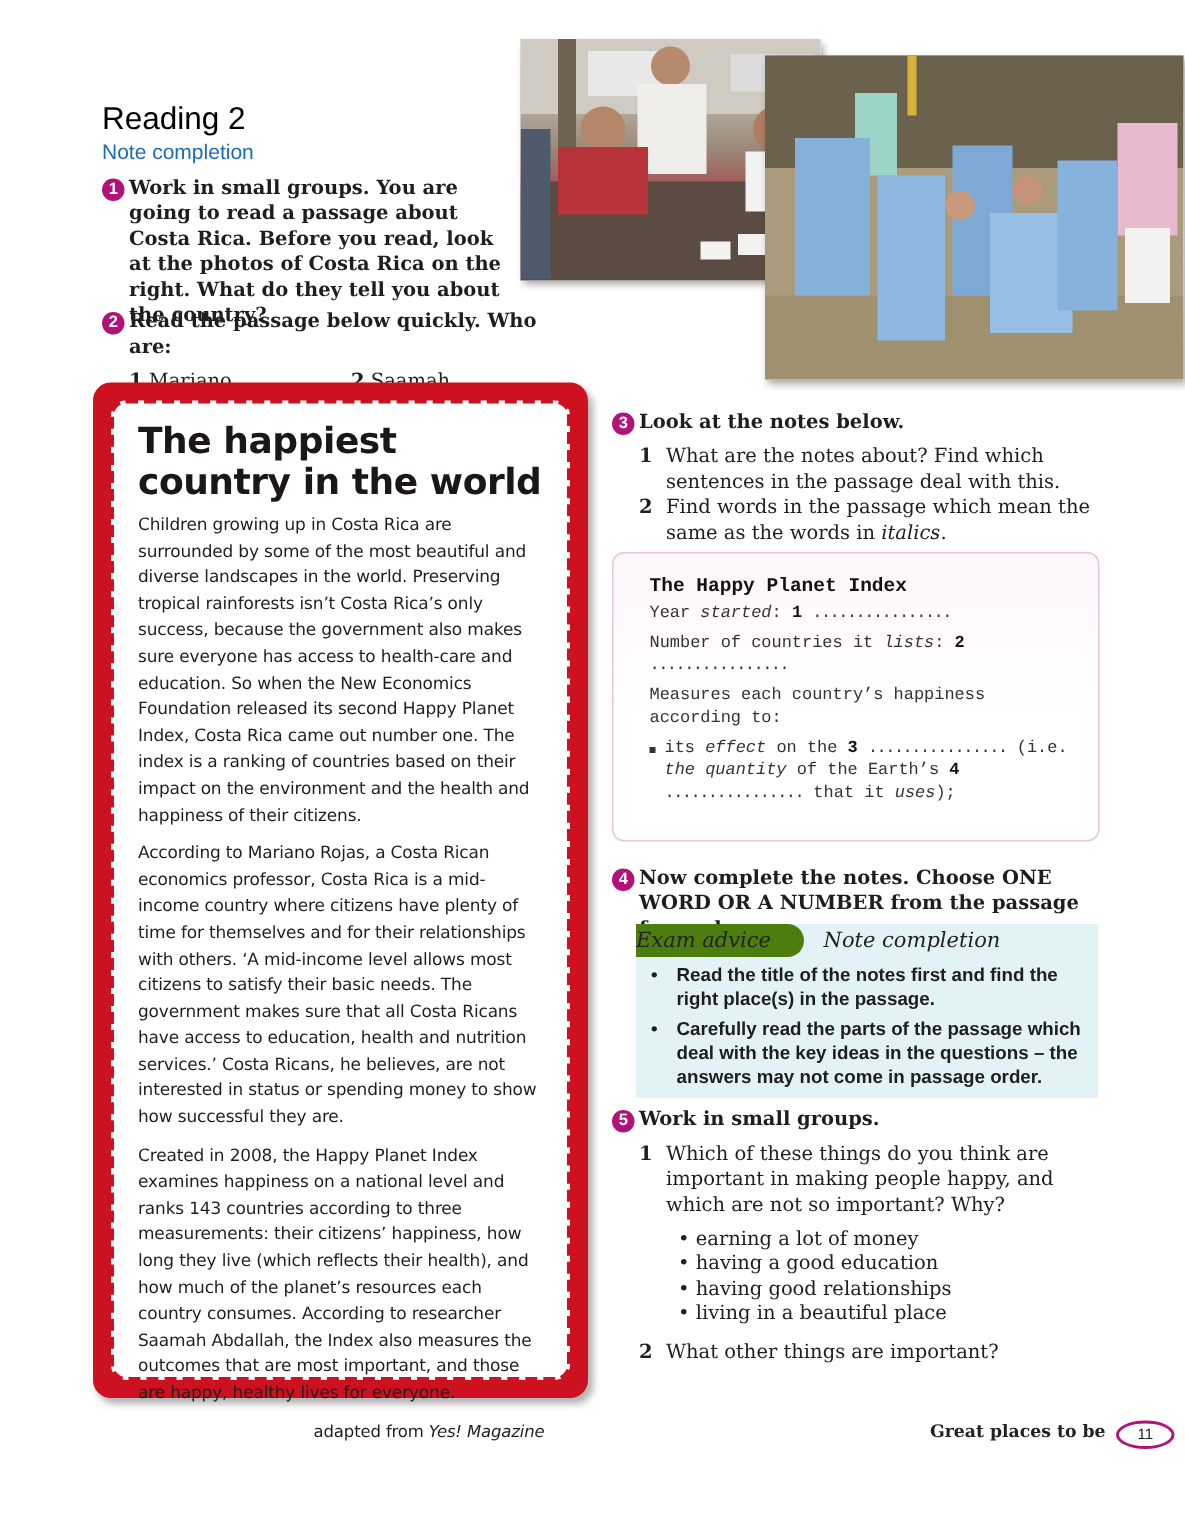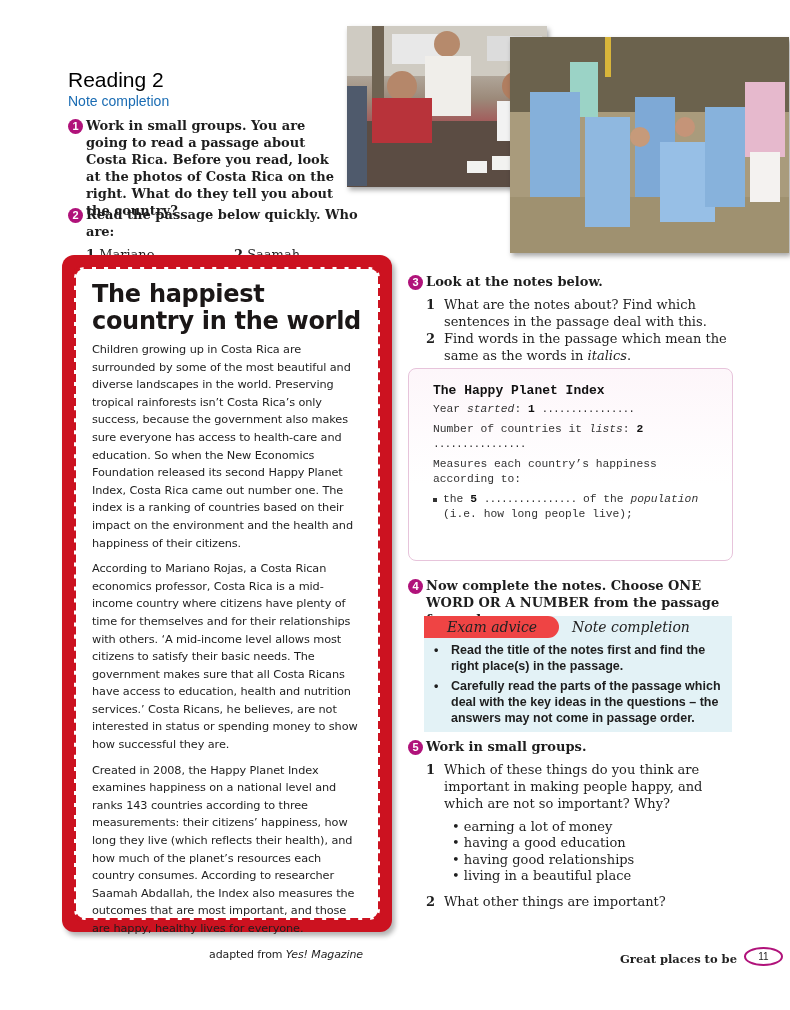--- a/index.html
+++ b/index.html
@@ -48,32 +48,32 @@
   .notes .ln { line-height: 15px; margin-bottom: 5px; }
   .notes b { color: #111; }
   .notes i { font-style: italic; }
   .notes .bl { padding-left: 10px; position: relative; }
   .notes .bl::before { content: ""; position: absolute; left: 0; top: 6px; width: 4px; height: 4px; background: #333; }
   .gap { letter-spacing: -1px; }
 
   .task4 { left: 408px; top: 577px; width: 335px; }
   .advice { position: absolute; left: 424px; top: 616px; width: 308px; height: 116px; background: #e3f2f6; }
   .advice .tabs { display: flex; align-items: center; height: 22px; }
-  .advice .tab1 { background: #ef4444; font-style: italic; font-size: 14px; padding: 0 22px 0 23px; height: 22px; line-height: 22px; border-radius: 0 11px 11px 0; color: #222; }
+  .advice .tab1 { background: #4d7c0f; font-style: italic; font-size: 14px; padding: 0 22px 0 0; height: 22px; line-height: 22px; border-radius: 0 11px 11px 0; color: #222; }
   .advice .tab2 { font-style: italic; font-size: 14px; padding-left: 13px; color: #222; }
   .advice ul { list-style: none; padding: 4px 8px 0 8px; font-family: "Liberation Sans", sans-serif; font-size: 12.5px; color: #1e1e1e; }
   .advice li { position: relative; padding-left: 19px; line-height: 16px; margin-bottom: 4px; font-weight: bold; }
   .advice li::before { content: "•"; position: absolute; left: 2px; top: 0; }
 
   .task5 { left: 408px; top: 738px; width: 335px; }
   .bullets { list-style: none; padding-left: 44px; margin-top: 7px; margin-bottom: 8px; }
   .bullets li { font-size: 13px; line-height: 16.4px; }
   .bullets li::before { content: "• "; }
 
-  .footer { position: absolute; left: 620px; top: 947px; display: flex; align-items: flex-end; gap: 7px; }
+  .footer { position: absolute; left: 620px; top: 947px; display: flex; align-items: flex-start; gap: 7px; }
   .footer .t { font-size: 11.5px; font-weight: bold; color: #222; }
   .footer .pg { width: 39px; height: 19px; border: 2px solid #b0127a; border-radius: 50%; font-size: 10px; text-align: center; line-height: 15px; font-family: "Liberation Sans", sans-serif; }
 </style>
 </head>
 <body>
 
 <div class="heading">
   <div class="title">Reading 2</div>
   <div class="sub">Note completion</div>
 </div>
@@ -151,21 +151,21 @@
         <span><span>Find words in the passage which mean the same as the words in </span><i>italics</i><span>.</span></span>
       </div>
   </div>
 </div>
 
 <div class="notes">
   <div class="nt">The Happy Planet Index</div>
   <div class="ln"><span>Year </span><i>started</i>: <b>1</b> <span class="gap">................</span></div>
   <div class="ln"><span>Number of countries it </span><i>lists</i>: <b>2</b> <span class="gap">................</span></div>
   <div class="ln">Measures each country’s happiness according to:</div>
-  <div class="ln bl"><span>the </span><b>5</b> <span class="gap">................</span><span> of the </span><i>population</i><span> (i.e. how long people live);</span></div>
+  <div class="ln bl"><span>its </span><i>effect</i><span> on the </span><b>3</b> <span class="gap">................</span><span> (i.e. </span><i>the quantity</i><span> of the Earth’s </span><b>4</b> <span class="gap">................</span><span> that it </span><i>uses</i><span>);</span></div>
 </div>
 
 <div class="task task4">
   <div class="instr"><span class="num">4</span><span>Now complete the notes. Choose ONE WORD OR A NUMBER from the passage for each gap.</span></div>
 </div>
 
 <div class="advice">
   <div class="tabs">
     <span class="tab1">Exam advice</span>
     <span class="tab2">Note completion</span>

